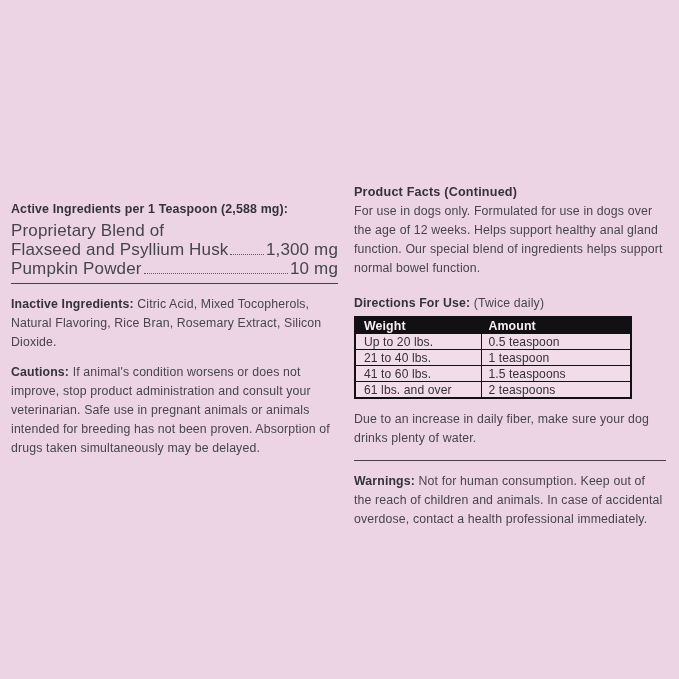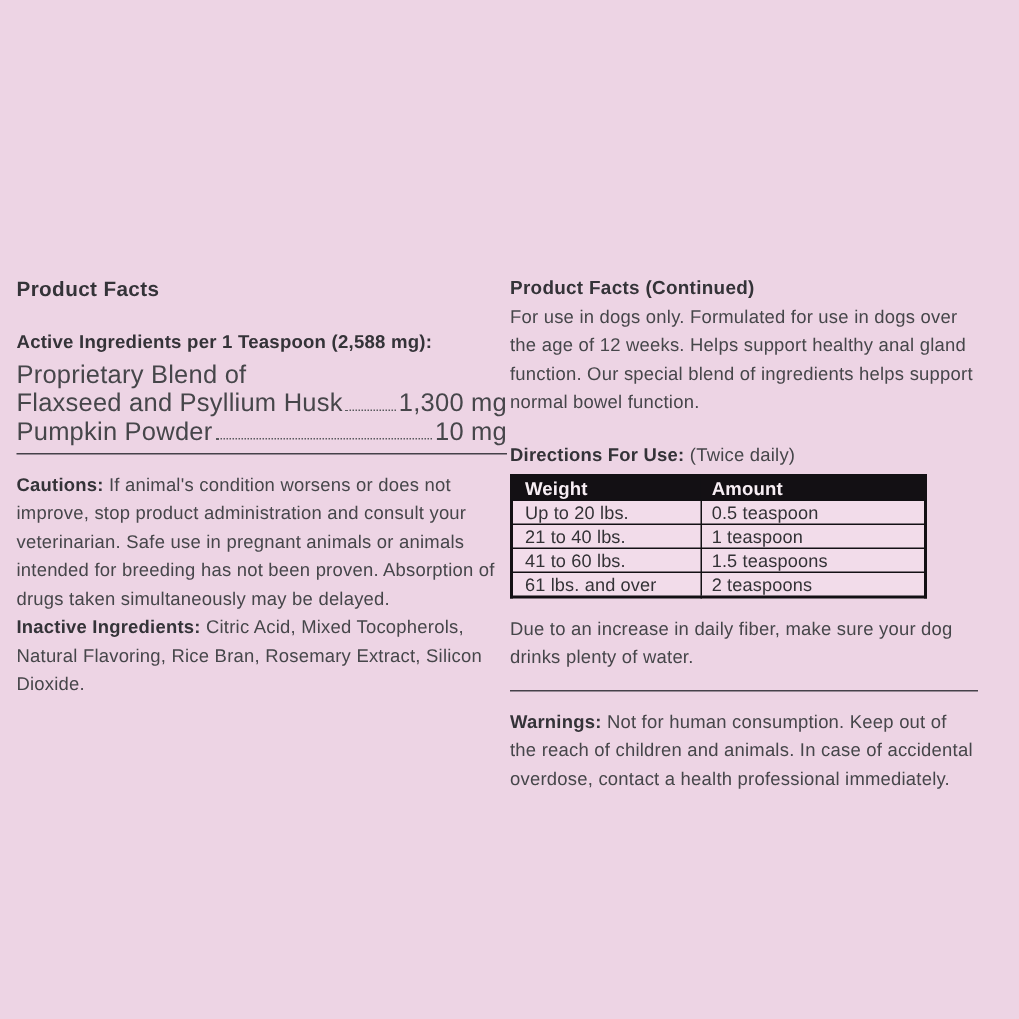--- a/index.html
+++ b/index.html
@@ -6,21 +6,21 @@
   .canvas{
     position:relative;
     width:679px;height:679px;
     background:#edd4e4;
     font-family:"Liberation Sans","DejaVu Sans",sans-serif;
     color:#46464a;
     overflow:hidden;
   }
   .col{position:absolute;top:183px;}
   .col-left{left:11px;width:327px;}
-  .col-right{left:340px;width:312px;}
+  .col-right{left:354px;width:312px;}
 
   .h1{
     font-size:13.8px;font-weight:700;color:#343338;
     letter-spacing:.25px;line-height:19px;margin:0 0 3px;
   }
   .h1-sm{
     font-size:12.6px;font-weight:700;color:#343338;
     letter-spacing:.2px;line-height:19px;margin:0;
   }
   .h2{
@@ -70,49 +70,48 @@
 
   .water{margin:0 0 12px;}
   .last{margin:0;}
 </style>
 </head>
 <body>
 
 <div class="canvas">
 
   <div class="col col-left">
-    <div class="h1">Product Facts</div>
     <div class="h2">Active Ingredients per 1 Teaspoon (2,588 mg):</div>
 
     <div>
       <div class="ing-row">
         <span>Proprietary Blend of</span>
       </div>
       <div class="ing-row">
         <span>Flaxseed and Psyllium Husk</span>
         <span class="leader"></span>
         <span>1,300 mg</span>
       </div>
       <div class="ing-row">
         <span>Pumpkin Powder</span>
         <span class="leader"></span>
         <span>10 mg</span>
       </div>
     </div>
 
     <hr class="rule rule-left">
 
+    <p class="body">
+      <span class="b">Inactive Ingredients:</span>
+      <span>Citric Acid, Mixed Tocopherols, Natural Flavoring, Rice Bran, Rosemary Extract, Silicon Dioxide.</span>
+    </p>
+
     <p class="body last">
       <span class="b">Cautions:</span>
       <span>If animal's condition worsens or does not improve, stop product administration and consult your veterinarian. Safe use in pregnant animals or animals intended for breeding has not been proven. Absorption of drugs taken simultaneously may be delayed.</span>
-    </p>
-
-    <p class="body">
-      <span class="b">Inactive Ingredients:</span>
-      <span>Citric Acid, Mixed Tocopherols, Natural Flavoring, Rice Bran, Rosemary Extract, Silicon Dioxide.</span>
     </p>
   </div>
 
   <div class="col col-right">
     <div class="h1-sm">Product Facts (Continued)</div>
 
     <p class="body intro">For use in dogs only. Formulated for use in dogs over the age of 12 weeks. Helps support healthy anal gland function. Our special blend of ingredients helps support normal bowel function.</p>
 
     <p class="body directions">
       <span class="b">Directions For Use:</span>

